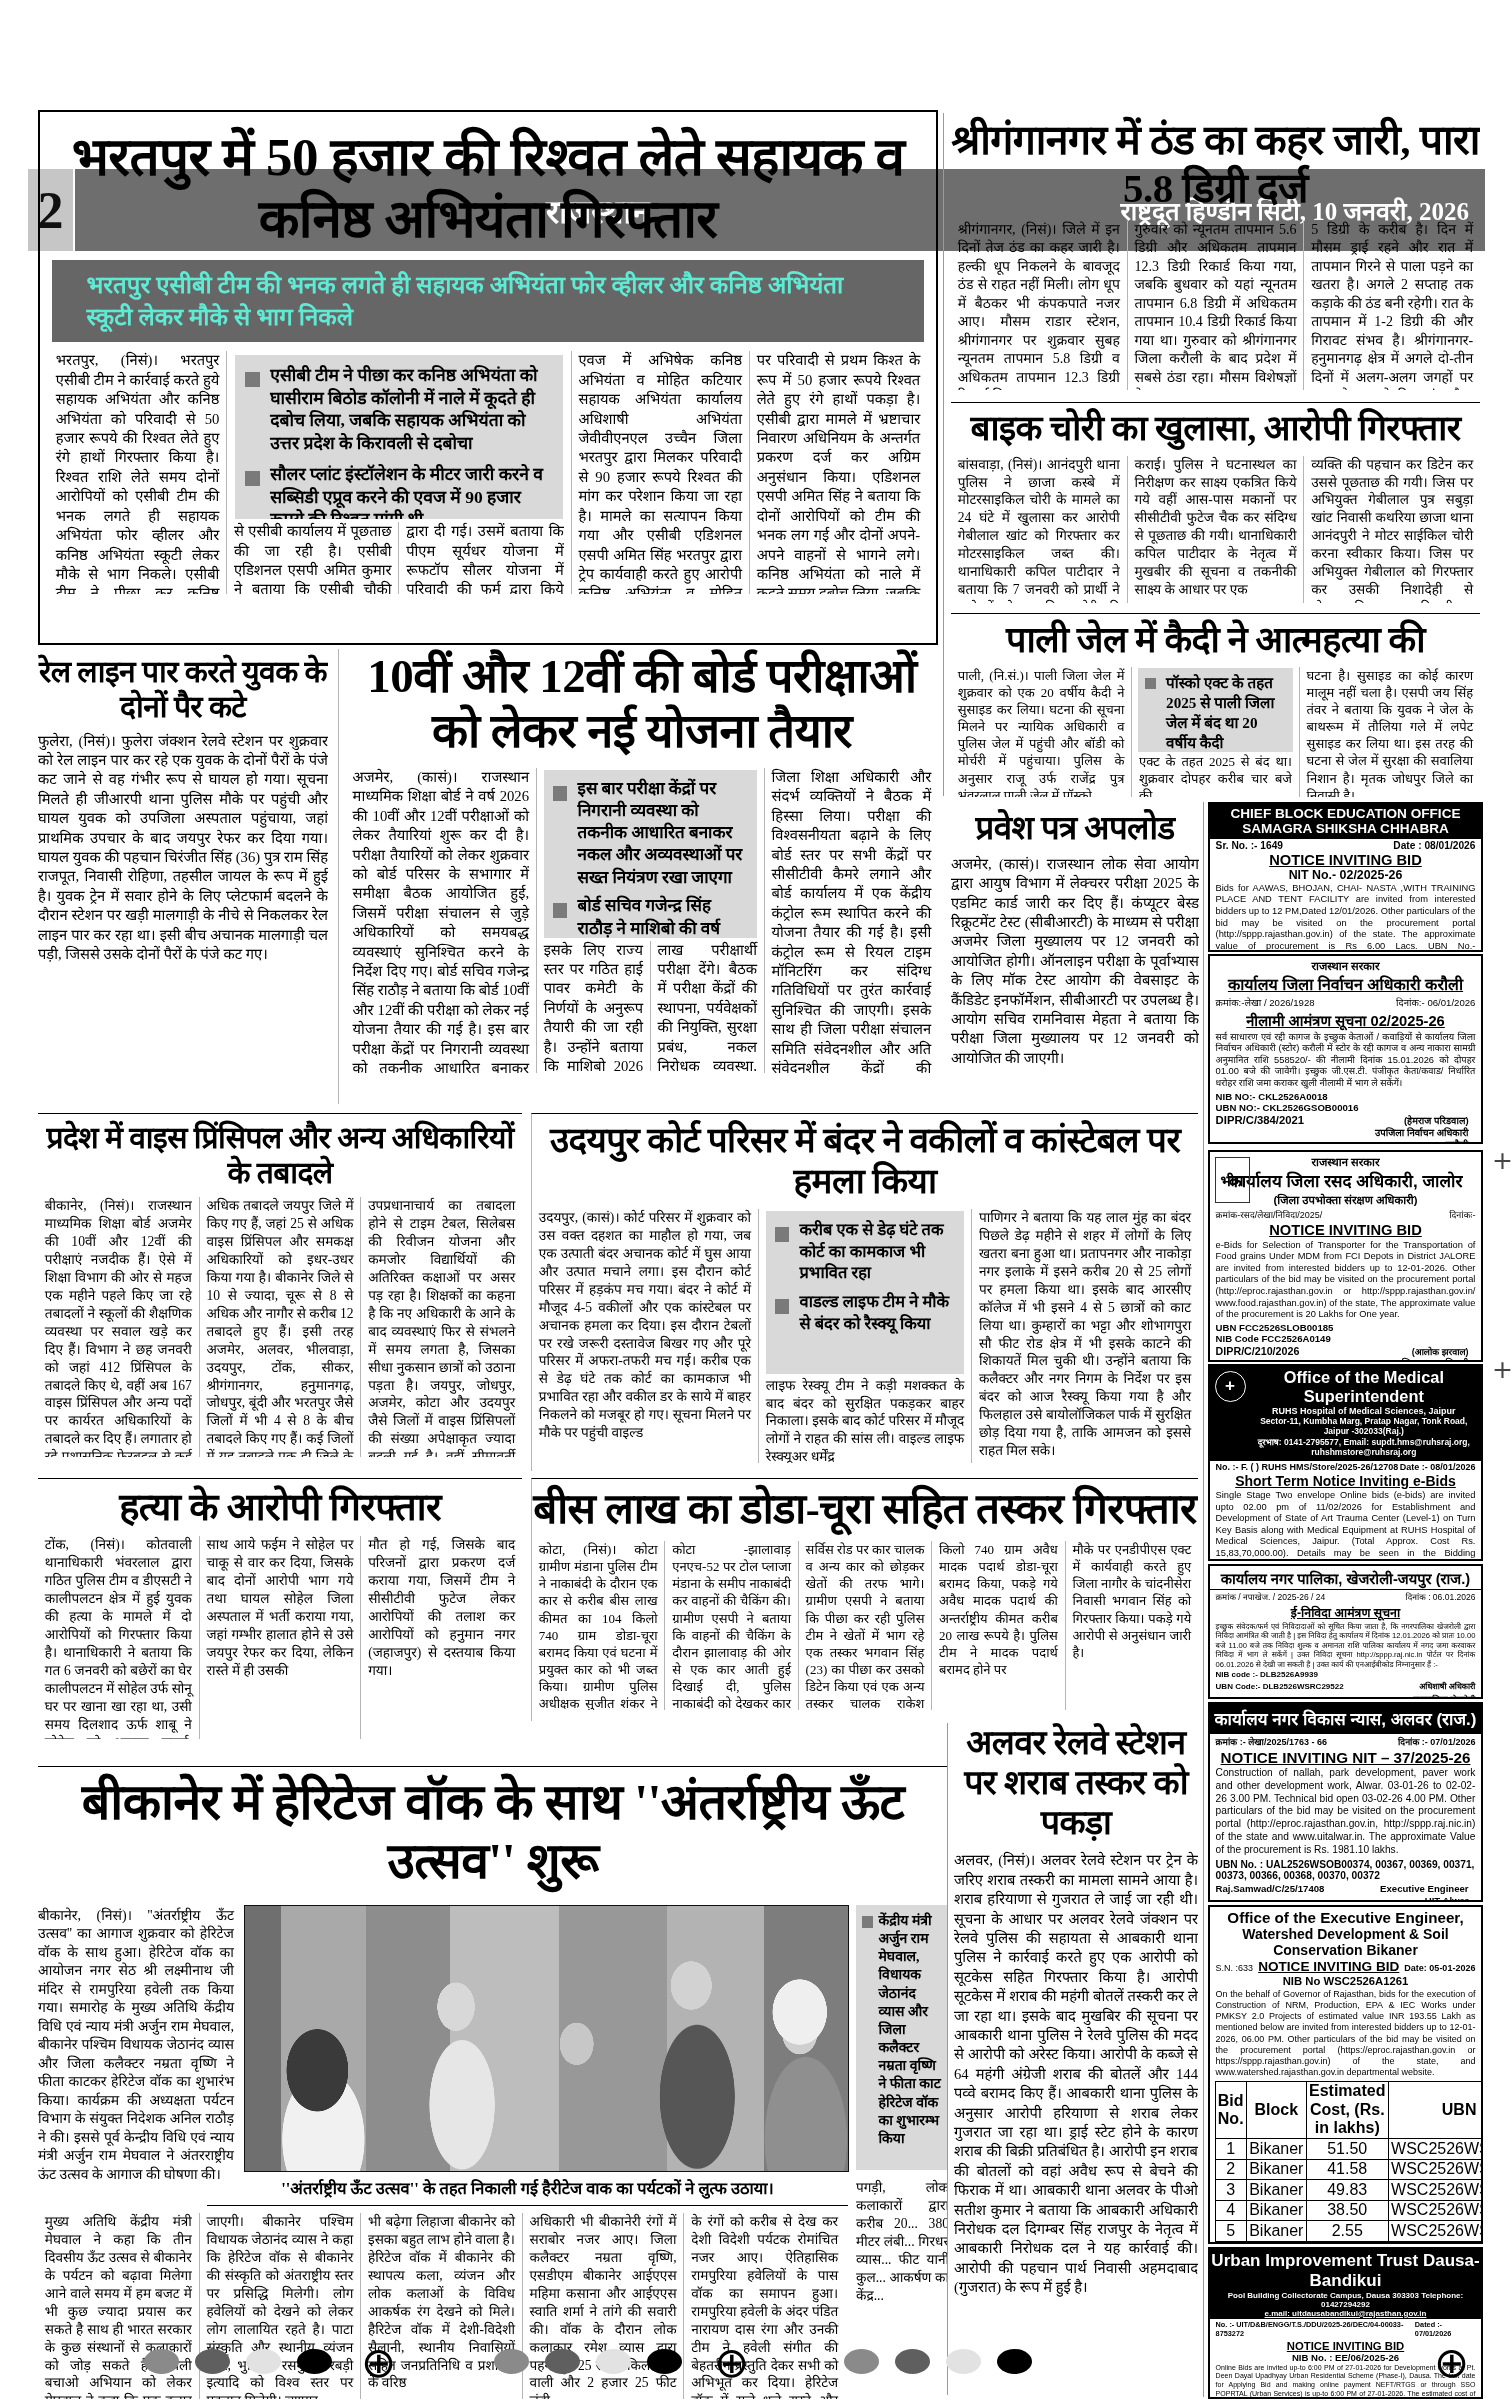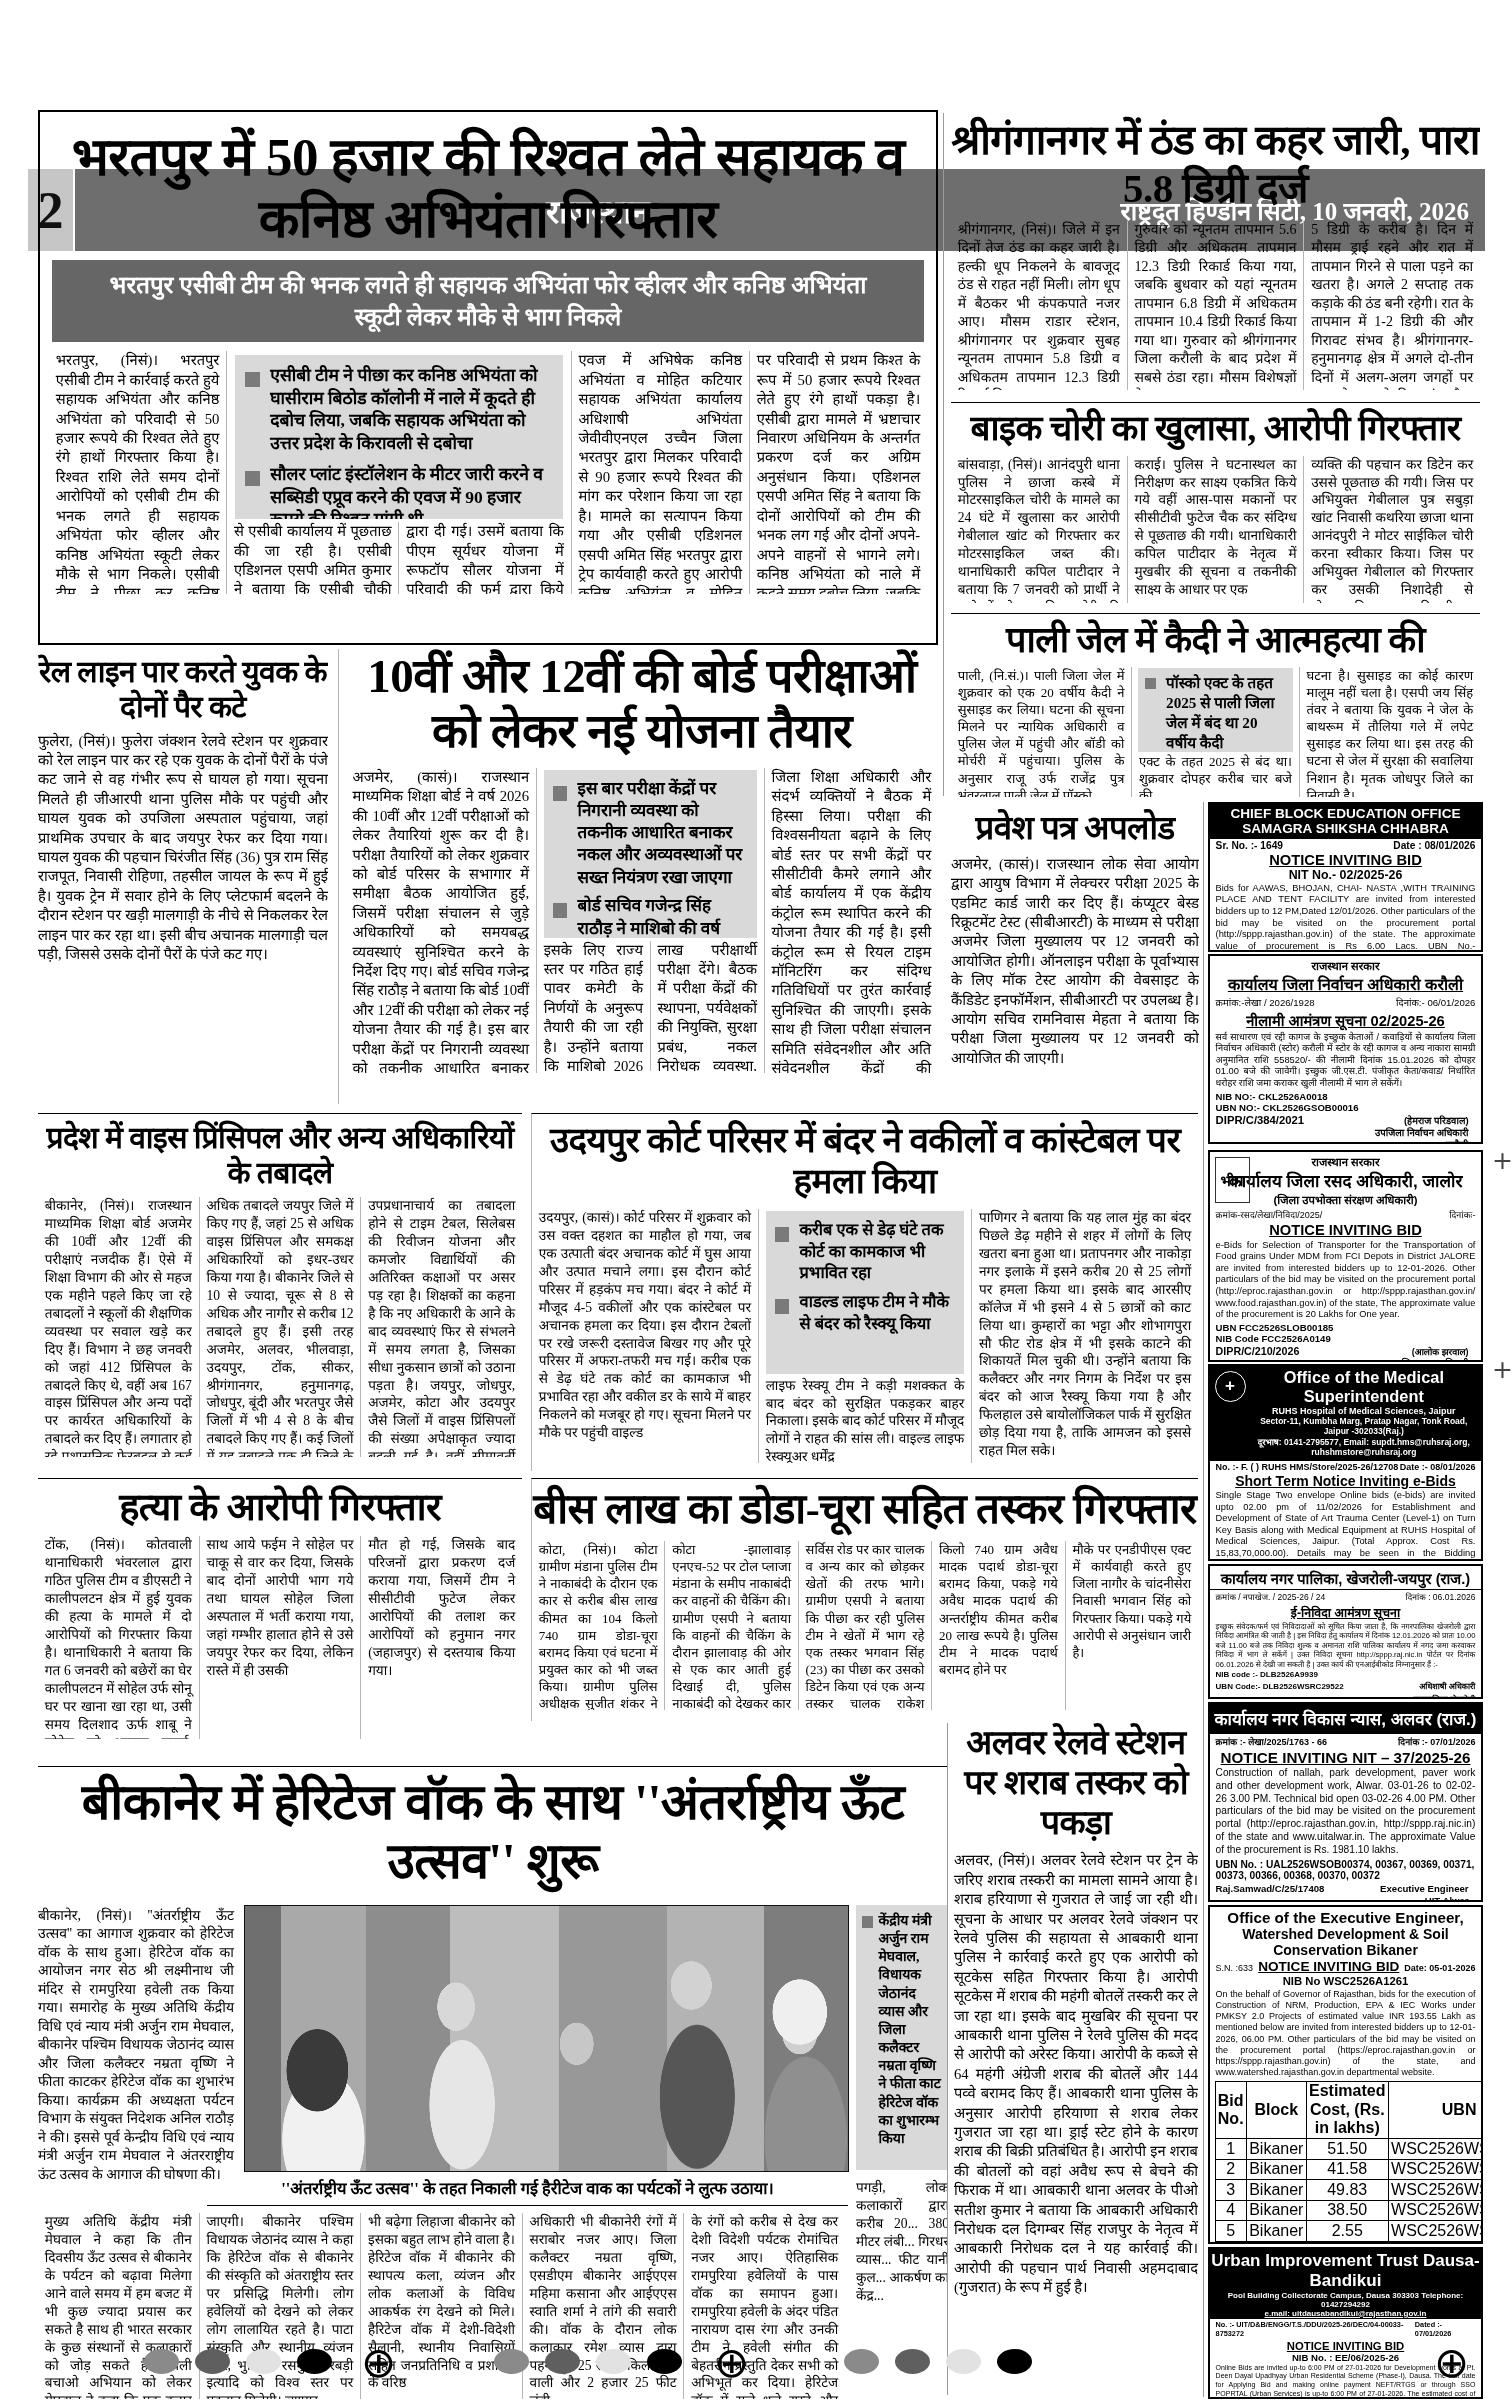--- a/index.html
+++ b/index.html
@@ -8,21 +8,21 @@
   .abs{position:absolute;}
   
   .masthead{background:#6e6e6e;color:#fff;display:flex;align-items:center;}
   .pageno{background:#c6c6c6;color:#111;width:45px;height:100%;display:flex;align-items:center;justify-content:center;
           font-size:52px;font-weight:bold;border-right:2.3px solid #fff;}
   .mh-title{flex:1;text-align:center;font-size:32px;font-weight:bold;}
   .mh-ed{font-size:25px;font-weight:bold;padding-right:16px;white-space:nowrap;}
   
   .art{overflow:hidden;}
   .hl{font-weight:bold;text-align:center;line-height:1.18;letter-spacing:-0.6px;}
-  .subbar{background:#666;color:#ffffff;font-weight:bold;text-align:center;}
+  .subbar{background:#666;color:#5eead4;font-weight:bold;text-align:left;}
   .cols{display:flex;align-items:stretch;}
   .col{flex:1;text-align:justify;overflow:hidden;}
   .col+.col{border-left:0.6px solid #b5b5b5;}
   .bodytxt{font-size:14.7px;line-height:1.32;}
   .col-inner{padding:0 6.8px;}
   .gbox{background:#d9d9d9;overflow:hidden;}
   .bullet{display:flex;align-items:flex-start;}
   .sq{width:14.7px;height:14.7px;background:#7a7a7a;flex:none;margin:8px 10.2px 0 0;}
   .btxt{font-weight:bold;line-height:1.3;text-align:left;}
   .vline{background:#9a9a9a;}

